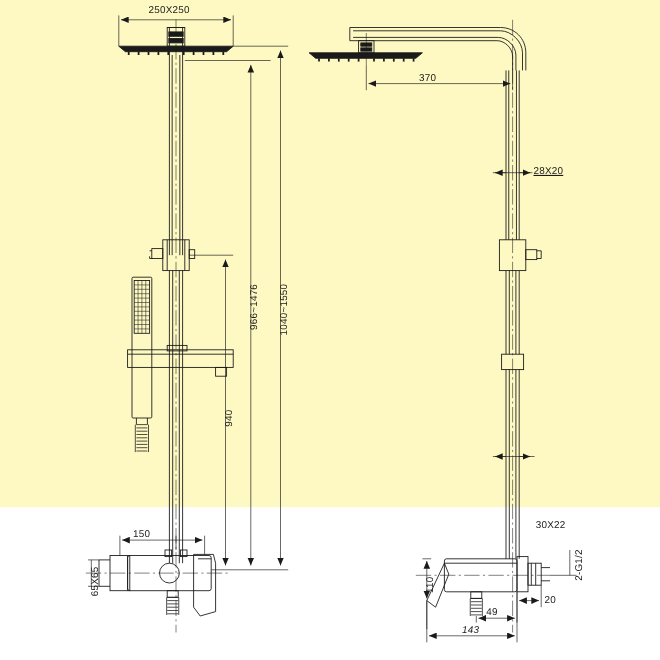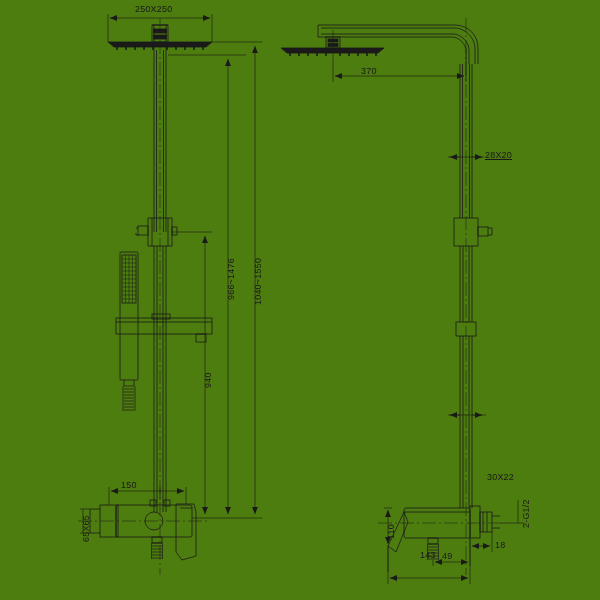--- a/index.html
+++ b/index.html
@@ -1,18 +1,18 @@
 <!DOCTYPE html>
 <html><head>
 <meta charset="utf-8">
 <style>
   html,body{margin:0;padding:0;background:#ffffff;}
   body{width:600px;height:600px;overflow:hidden;
        font-family:"Liberation Sans", sans-serif;}
-  #sheet{position:relative;width:600px;height:600px;background:#4d7c0f;}
+  #sheet{position:relative;width:600px;height:461px;background:#fef9c3;}
   #sheet svg{position:absolute;left:0;top:0;}
   .lbl{position:absolute;font-family:"Liberation Sans", sans-serif;
        font-size:9px;color:#1a1a1a;white-space:nowrap;letter-spacing:.2px;}
   .vert{transform-origin:0 0;transform:rotate(-90deg);}
 </style>
 </head>
 <body>
 
 <div id="sheet">
 
@@ -285,29 +285,29 @@
   <div class="lbl vert" style="left:203px;top:388px;">940</div>
 
   <div class="lbl vert" style="left:226px;top:300px;">966~1476</div>
 
   <div class="lbl vert" style="left:253px;top:305px;">1040~1550</div>
 
   <div class="lbl" style="left:121px;top:480px;">150</div>
 
   <div class="lbl vert" style="left:81px;top:542px;">65X65</div>
 
-  <div class="lbl" style="left:361px;top:66px;">370</div>
+  <div class="lbl" style="left:381px;top:66px;">370</div>
 
   <div class="lbl" style="left:485px;top:150px;text-decoration:underline;">28X20</div>
 
   <div class="lbl" style="left:487px;top:428px;margin-top:44px;">30X22</div>
 
   <div class="lbl vert" style="left:521px;top:528px;">2-G1/2</div>
 
-  <div class="lbl" style="left:495px;top:540px;">18</div>
+  <div class="lbl" style="left:495px;top:540px;">20</div>
 
   <div class="lbl vert" style="left:386px;top:539px;">110</div>
 
   <div class="lbl" style="left:442px;top:551px;">49</div>
 
-  <div class="lbl" style="left:420px;top:550px;">143</div>
+  <div class="lbl" style="left:420px;top:567px;font-style:italic;">143</div>
 
 </div>
 
 </body></html>

